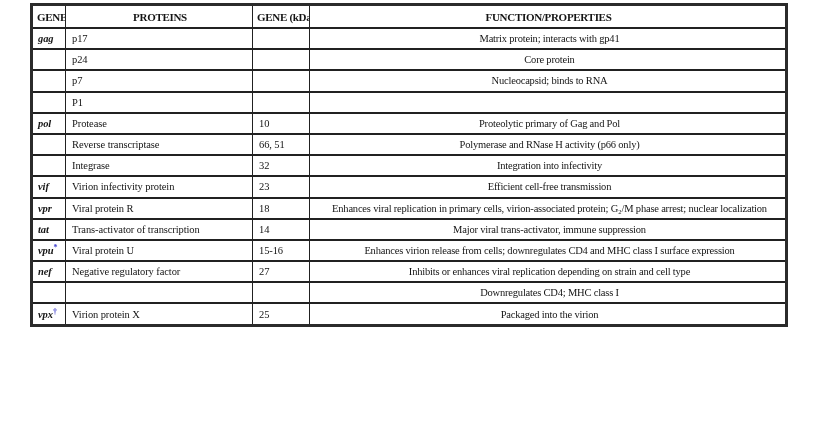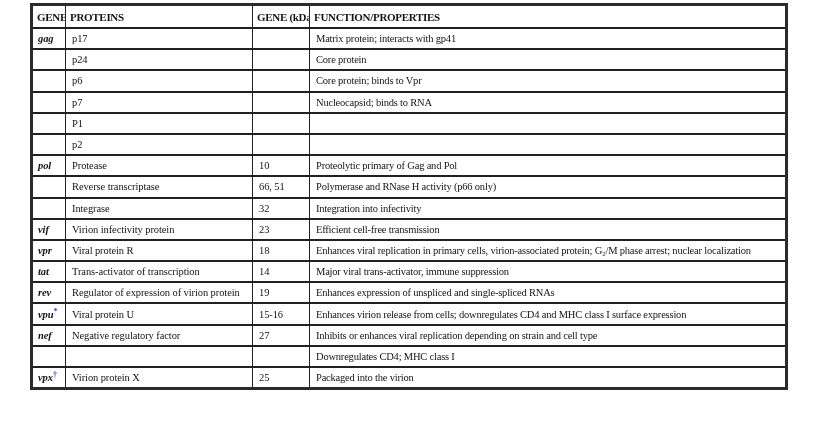--- a/index.html
+++ b/index.html
@@ -23,33 +23,33 @@
     border-top-width: 2px;
     border-bottom-width: 2px;
     color: #141414;
     white-space: nowrap;
     overflow: hidden;
     vertical-align: middle;
   }
   th {
     font-size: 11px;
     font-weight: bold;
-    text-align: left;
+    text-align: center;
     padding: 3px 2px 3px 4px;
     letter-spacing: -0.3px;
     height: 15px;
     border-bottom-width: 2.5px;
   }
   td {
     font-size: 10.5px;
     padding: 2px 2px 2px 6px;
     height: 15.2px;
     letter-spacing: -0.1px;
   }
-  td.c-func { letter-spacing: -0.2px; }
+  td.c-func { letter-spacing: -0.2px; text-align: center; }
   td.c-gene { padding-left: 5px; font-weight: bold; }
   .gene-name { font-style: italic; }
   sup.mark {
     color: #3c3ccd;
     font-size: 8px;
     line-height: 0;
   }
 </style>
 </head>
 <body>
@@ -78,39 +78,27 @@
         <td class="c-func">Matrix protein; interacts with gp41</td>
       </tr>
       <tr>
         <td class="c-gene"><span class="gene-name"></span></td>
         <td class="c-prot">p24</td>
         <td class="c-size"></td>
         <td class="c-func">Core protein</td>
       </tr>
       <tr>
         <td class="c-gene"><span class="gene-name"></span></td>
-        <td class="c-prot">p6</td>
-        <td class="c-size"></td>
-        <td class="c-func">Core protein; binds to Vpr</td>
-      </tr>
-      <tr>
-        <td class="c-gene"><span class="gene-name"></span></td>
         <td class="c-prot">p7</td>
         <td class="c-size"></td>
         <td class="c-func">Nucleocapsid; binds to RNA</td>
       </tr>
       <tr>
         <td class="c-gene"><span class="gene-name"></span></td>
         <td class="c-prot">P1</td>
-        <td class="c-size"></td>
-        <td class="c-func"></td>
-      </tr>
-      <tr>
-        <td class="c-gene"><span class="gene-name"></span></td>
-        <td class="c-prot">p2</td>
         <td class="c-size"></td>
         <td class="c-func"></td>
       </tr>
       <tr>
         <td class="c-gene"><span class="gene-name">pol</span></td>
         <td class="c-prot">Protease</td>
         <td class="c-size">10</td>
         <td class="c-func">Proteolytic primary of Gag and Pol</td>
       </tr>
       <tr>
@@ -137,26 +125,20 @@
         <td class="c-size">18</td>
         <td class="c-func">Enhances viral replication in primary cells, virion-associated protein; G₂/M phase arrest; nuclear localization</td>
       </tr>
       <tr>
         <td class="c-gene"><span class="gene-name">tat</span></td>
         <td class="c-prot">Trans-activator of transcription</td>
         <td class="c-size">14</td>
         <td class="c-func">Major viral trans-activator, immune suppression</td>
       </tr>
       <tr>
-        <td class="c-gene"><span class="gene-name">rev</span></td>
-        <td class="c-prot">Regulator of expression of virion protein</td>
-        <td class="c-size">19</td>
-        <td class="c-func">Enhances expression of unspliced and single-spliced RNAs</td>
-      </tr>
-      <tr>
         <td class="c-gene"><span class="gene-name">vpu</span><sup class="mark">*</sup></td>
         <td class="c-prot">Viral protein U</td>
         <td class="c-size">15-16</td>
         <td class="c-func">Enhances virion release from cells; downregulates CD4 and MHC class I surface expression</td>
       </tr>
       <tr>
         <td class="c-gene"><span class="gene-name">nef</span></td>
         <td class="c-prot">Negative regulatory factor</td>
         <td class="c-size">27</td>
         <td class="c-func">Inhibits or enhances viral replication depending on strain and cell type</td>

